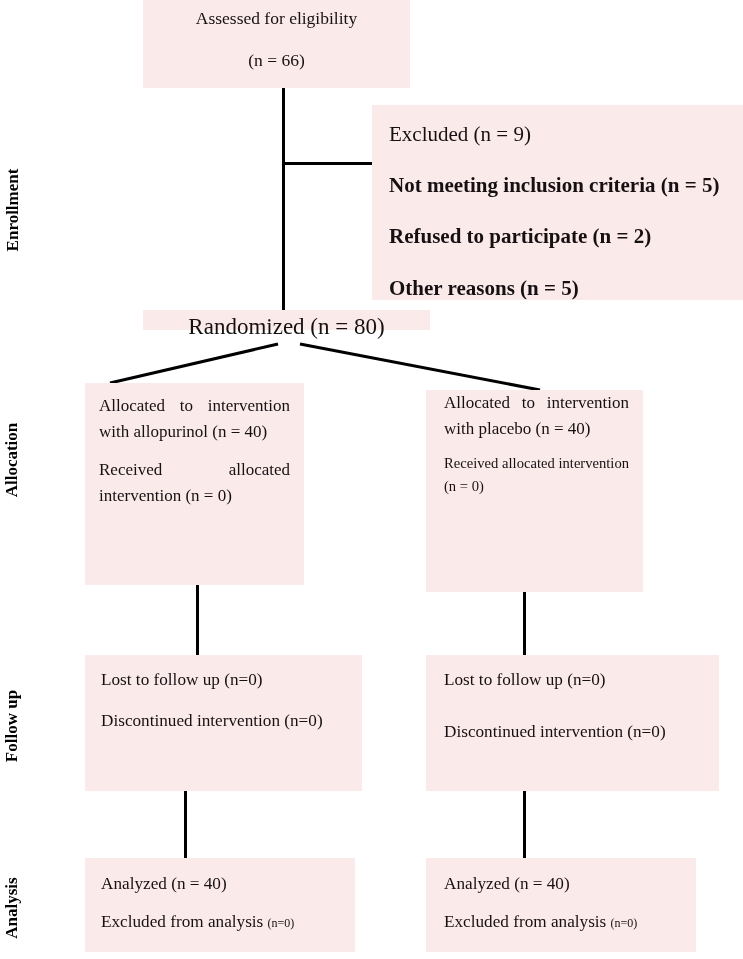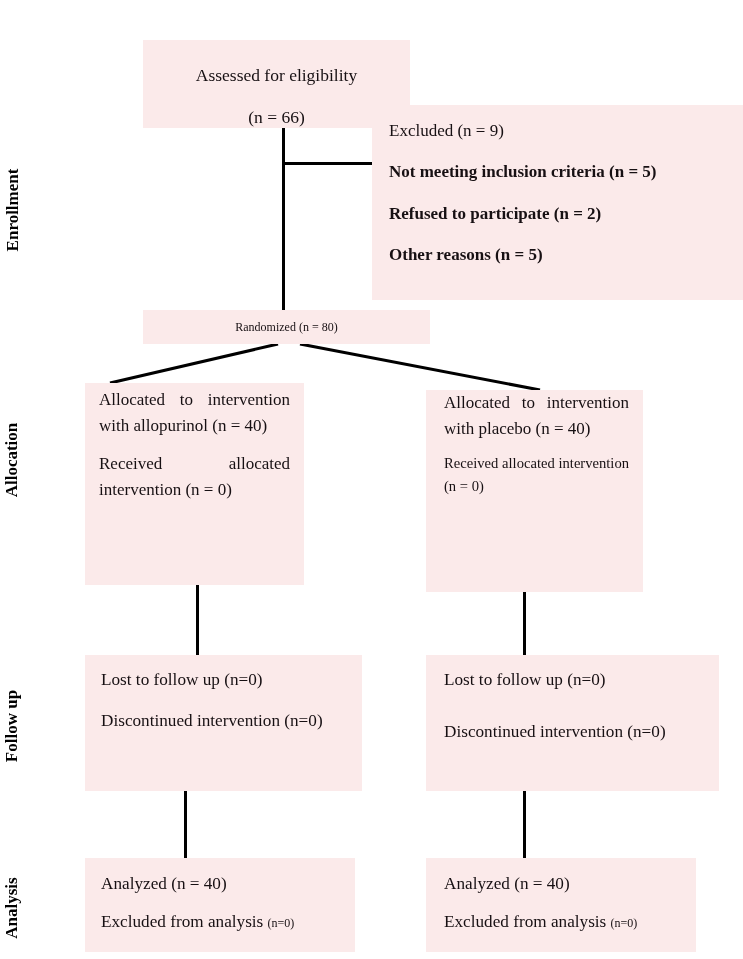--- a/index.html
+++ b/index.html
@@ -35,57 +35,56 @@
     margin-top: 0.62em;
   }
   
   #box-assessed {
     left: 143px;
     top: 0px;
     width: 267px;
     height: 88px;
     text-align: center;
     font-size: 17.5px;
-    padding-top: 21px;
-    margin-top: 40px;
+    padding-top: 4px;
   }
   #box-assessed p + p {
     margin-top: 0.78em;
   }
   
   #box-excluded {
     left: 372px;
     top: 105px;
     width: 371px;
     height: 195px;
-    font-size: 17px;
+    font-size: 21px;
     padding: 12px 0 0 17px;
   }
   #box-excluded p + p {
     margin-top: 0.82em;
     font-weight: bold;
   }
   
   #box-randomized {
     left: 143px;
     top: 310px;
     width: 287px;
-    height: 34px;
+    height: 20px;
     text-align: center;
-    font-size: 12px;
+    font-size: 23px;
     line-height: 34px;
   }
   
   #box-alloc-left {
     left: 85px;
     top: 383px;
     width: 219px;
     height: 202px;
     font-size: 17px;
-    padding: 4px 14px 0 14px;
+    padding: 10px 14px 0 14px;
     text-align: justify;
     text-align-last: left;
     line-height: 1.52;
   }
   #box-alloc-left p + p {
     margin-top: 0.72em;
   }
   #box-alloc-right {
     left: 426px;
     top: 390px;

